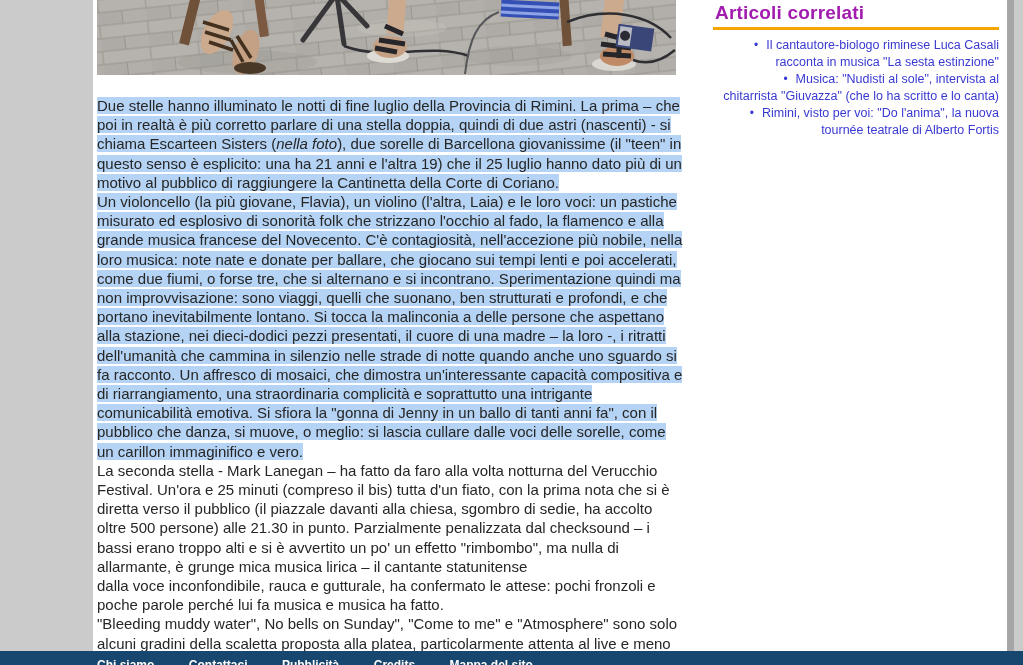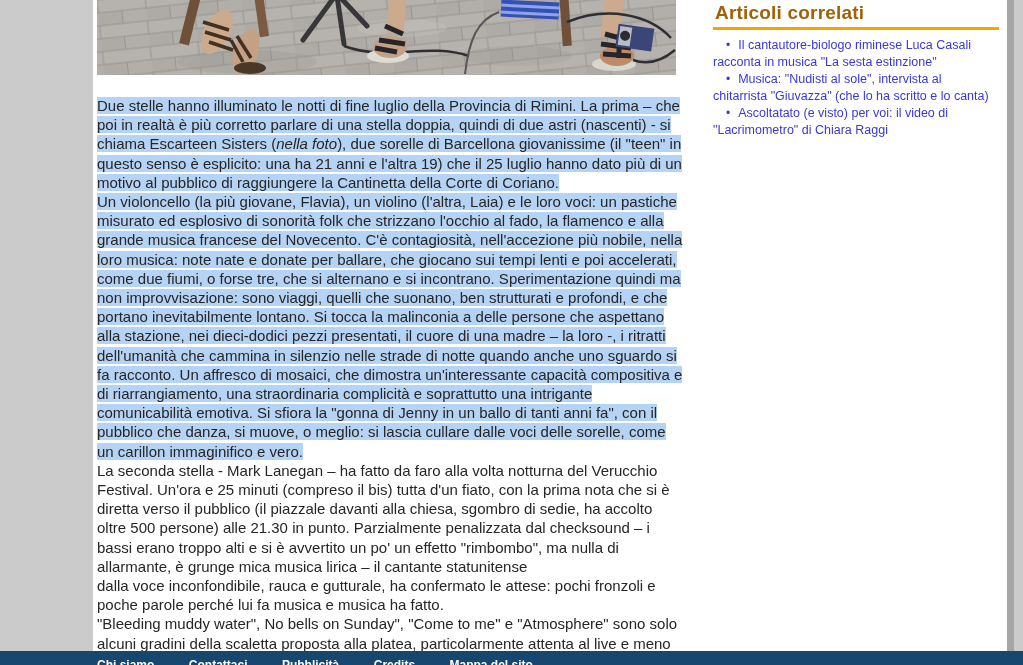--- a/index.html
+++ b/index.html
@@ -5,24 +5,24 @@
   html,body{margin:0;padding:0;}
   .page{position:relative;width:1023px;height:665px;background:#cbcbcb;overflow:hidden;
         font-family:"Liberation Sans",sans-serif;}
   .content{position:absolute;left:93px;top:0;width:914px;height:651px;background:#ffffff;}
   .photo{position:absolute;left:4px;top:0;width:579px;height:75px;overflow:hidden;}
   .article{position:absolute;left:4px;top:96px;width:588px;font-size:15px;line-height:19.2px;color:#262626;}
   .article p{margin:0;}
   .sel{background:#b5d3f4;}
   .ital{font-style:italic;}
   .sidebar{position:absolute;left:620px;top:0;width:286px;}
-  .sidebar h2{margin:0;padding:2px 0 3px 2px;font-size:19px;font-weight:bold;color:#a16207;
+  .sidebar h2{margin:0;padding:2px 0 3px 2px;font-size:19px;font-weight:bold;color:#a21caf;
               border-bottom:3px solid #f5a400;letter-spacing:0.2px;}
   .rel-list{margin-top:7px;font-size:12.5px;line-height:17px;}
-  .rel-item{color:#3939d2;cursor:pointer;}
+  .rel-item{color:#3939d2;cursor:pointer;text-align:right;}
   .bullet{display:inline-block;margin-left:13px;margin-right:8px;font-size:12px;}
   .gutter{position:absolute;left:1007px;top:0;width:7px;height:651px;background:#a6a6a6;}
   .footer{position:absolute;left:0;bottom:0;width:1023px;height:14px;background:#17466f;overflow:hidden;}
   .footer-inner{padding:4px 0 0 97px;white-space:nowrap;}
   .footer-link{display:inline-block;color:#ffffff;font-size:12px;font-weight:bold;margin-right:30px;cursor:pointer;}
 </style>
 </head>
 <body>
 
 <div class="page">
@@ -91,21 +91,21 @@
       <p><span>La seconda stella - Mark Lanegan – ha fatto da faro alla volta notturna del Verucchio Festival. Un'ora e 25 minuti (compreso il bis) tutta d'un fiato, con la prima nota che si è diretta verso il pubblico (il piazzale davanti alla chiesa, sgombro di sedie, ha accolto oltre 500 persone) alle 21.30 in punto. Parzialmente penalizzata dal checksound – i bassi erano troppo alti e si è avvertito un po' un effetto "rimbombo", ma nulla di allarmante, è grunge mica musica lirica – il cantante statunitense</span><br><span>dalla voce inconfondibile, rauca e gutturale, ha confermato le attese: pochi fronzoli e poche parole perché lui fa musica e musica ha fatto.</span></p>
       <p>"Bleeding muddy water", No bells on Sunday", "Come to me" e "Atmosphere" sono solo alcuni gradini della scaletta proposta alla platea, particolarmente attenta al live e meno (grazie al cielo) agli smartphone: anche questo è grunge.</p>
       <p>Alessandro Mappa</p>
     </div>
 
     <div class="sidebar">
       <h2>Articoli correlati</h2>
       <div class="rel-list">
         <div class="rel-item"><span class="bullet">•</span><span>Il cantautore-biologo riminese Luca Casali racconta in musica "La sesta estinzione"</span></div>
         <div class="rel-item"><span class="bullet">•</span><span>Musica: "Nudisti al sole", intervista al chitarrista "Giuvazza" (che lo ha scritto e lo canta)</span></div>
-        <div class="rel-item"><span class="bullet">•</span><span>Ascoltatato (e visto) per voi: il video di "Lacrimometro" di Chiara Raggi</span></div>
+        <div class="rel-item"><span class="bullet">•</span><span>Rimini, visto per voi: "Do l'anima", la nuova tournée teatrale di Alberto Fortis</span></div>
       </div>
     </div>
   </div>
 
   <div class="gutter"></div>
 
   <div class="footer">
     <div class="footer-inner">
       <span class="footer-link">Chi siamo</span>
       <span class="footer-link">Contattaci</span>

